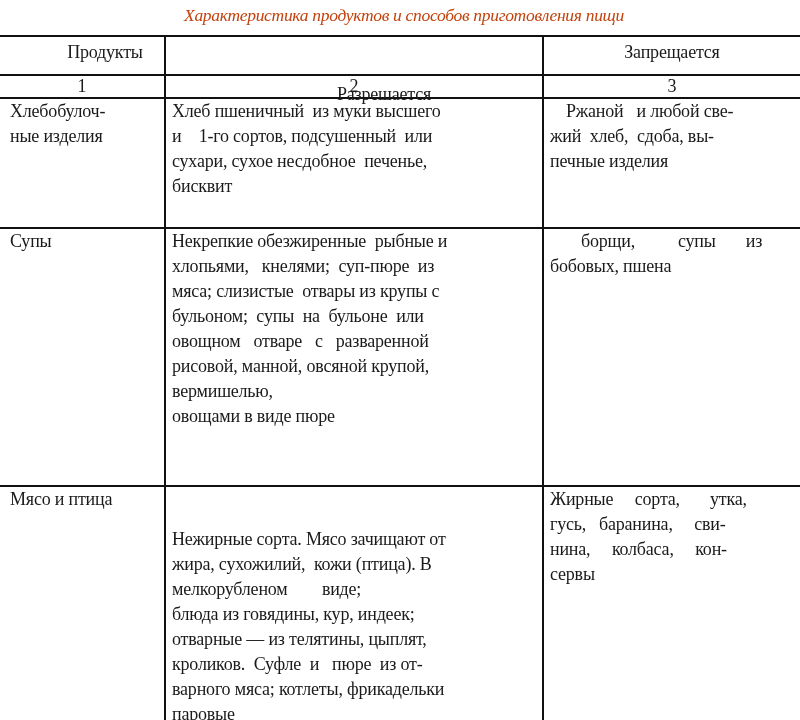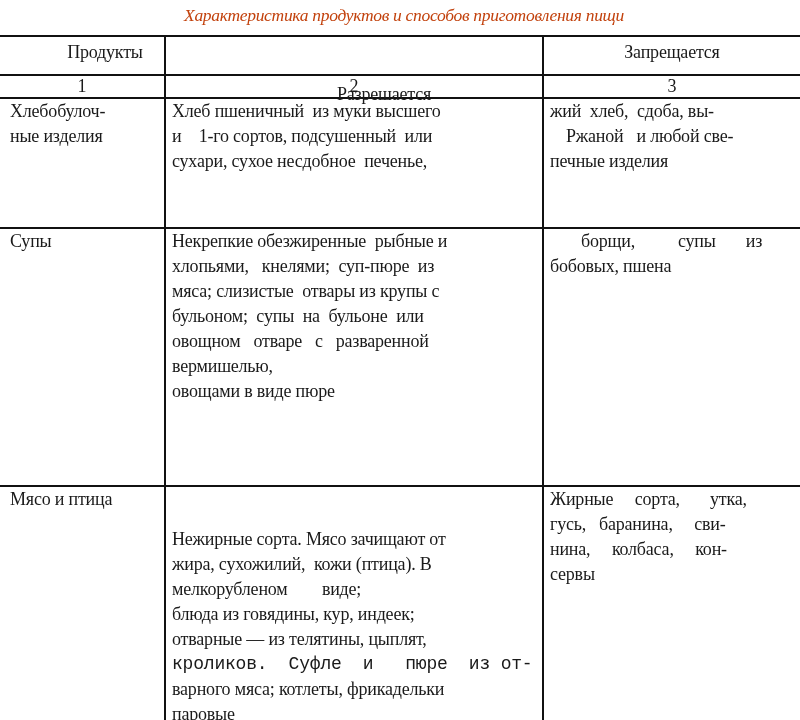--- a/index.html
+++ b/index.html
@@ -44,54 +44,56 @@
 <div class="cell hdr" style="left:544px; top:74px; width:256px;">3</div>
 
 <div class="cell" style="left:10px; top:99px; width:150px;">
   <span class="line">Хлебобулоч-</span>
   <span class="line">ные изделия</span>
 </div>
 <div class="cell" style="left:172px; top:99px; width:362px;">
   <span class="line" style="white-space:pre;">Хлеб пшеничный  из муки высшего</span>
   <span class="line" style="white-space:pre;">и    1-го сортов, подсушенный  или</span>
   <span class="line" style="white-space:pre;">сухари, сухое несдобное  печенье,</span>
+  <span class="line">бисквит</span>
 </div>
 <div class="cell" style="left:550px; top:99px; width:240px;">
+  <span class="line" style="white-space:pre; padding-left:16px;">Ржаной   и любой све-</span>
   <span class="line" style="white-space:pre;">жий  хлеб,  сдоба, вы-</span>
-  <span class="line" style="white-space:pre; padding-left:16px;">Ржаной   и любой све-</span>
   <span class="line">печные изделия</span>
 </div>
 
 <div class="cell" style="left:10px; top:229px; width:150px;">
   <span class="line">Супы</span>
 </div>
 <div class="cell" style="left:172px; top:229px; width:362px;">
   <span class="line" style="white-space:pre;">Некрепкие обезжиренные  рыбные и</span>
   <span class="line" style="white-space:pre;">хлопьями,   кнелями;  суп-пюре  из</span>
   <span class="line" style="white-space:pre;">мяса; слизистые  отвары из крупы с</span>
   <span class="line" style="white-space:pre;">бульоном;  супы  на  бульоне  или</span>
   <span class="line" style="white-space:pre;">овощном   отваре   с   разваренной</span>
+  <span class="line">рисовой, манной, овсяной крупой,</span>
   <span class="line">вермишелью,</span>
   <span class="line">овощами в виде пюре</span>
 </div>
 <div class="cell" style="left:550px; top:229px; width:240px;">
   <span class="line" style="white-space:pre;margin-left:31px;">борщи,          супы       из</span>
   <span class="line">бобовых, пшена</span>
 </div>
 
 <div class="cell" style="left:10px; top:487px; width:150px;">
   <span class="line">Мясо и птица</span>
 </div>
 <div class="cell" style="left:172px; top:487px; width:362px;margin-top:40px;">
   <span class="line">Нежирные сорта. Мясо зачищают от</span>
   <span class="line" style="white-space:pre;">жира, сухожилий,  кожи (птица). В</span>
   <span class="line" style="white-space:pre;">мелкорубленом        виде;</span>
   <span class="line">блюда из говядины, кур, индеек;</span>
   <span class="line">отварные — из телятины, цыплят,</span>
-  <span class="line" style="white-space:pre;font-family:Liberation Mono, monospace;">кроликов.  Суфле  и   пюре  из от-</span>
+  <span class="line" style="white-space:pre;">кроликов.  Суфле  и   пюре  из от-</span>
   <span class="line">варного мяса; котлеты, фрикадельки</span>
   <span class="line">паровые</span>
 </div>
 <div class="cell" style="left:550px; top:487px; width:240px;">
   <span class="line" style="white-space:pre;">Жирные     сорта,       утка,</span>
   <span class="line" style="white-space:pre;">гусь,   баранина,     сви-</span>
   <span class="line" style="white-space:pre;">нина,     колбаса,     кон-</span>
   <span class="line">сервы</span>
 </div>
 

